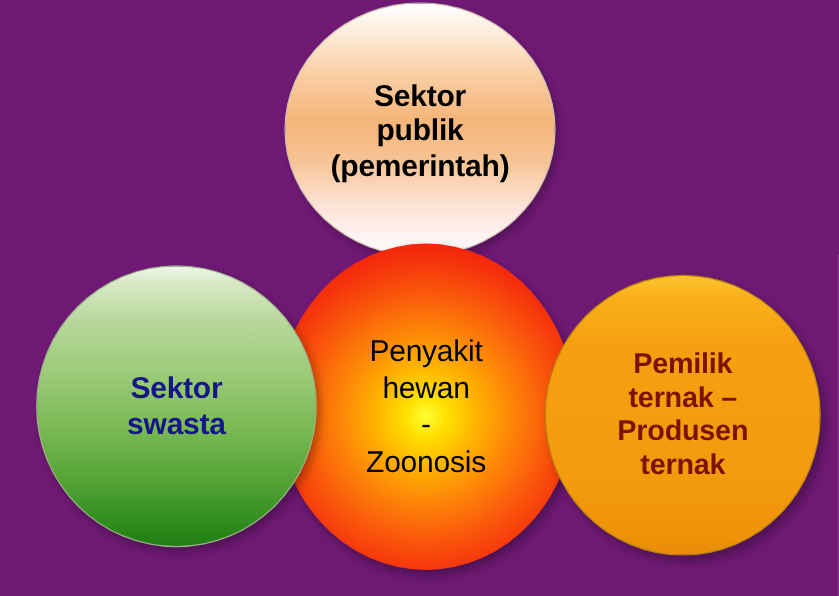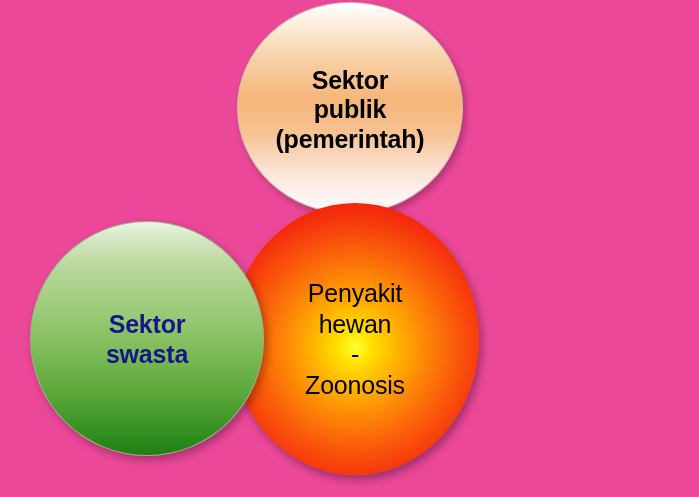--- a/index.html
+++ b/index.html
@@ -11,21 +11,21 @@
     height: 497px;
     background: #f7f7f7;
     font-family: "Liberation Sans", sans-serif;
     overflow: hidden;
   }
 
   #diagram {
     position: relative;
     width: 699px;
     height: 497px;
-    background: #ec4899;
+    background: #701a75;
   }
 
   .bubble {
     position: absolute;
     border-radius: 50%;
     display: flex;
     align-items: center;
     justify-content: center;
     box-sizing: border-box;
     text-align: center;
@@ -162,14 +162,20 @@
 hewan
 -
 Zoonosis</span>
   </div>
 
   <div class="bubble" id="bubble-private">
     <span class="bubble-label">Sektor
 swasta</span>
   </div>
 
+  <div class="bubble" id="bubble-producer">
+    <span class="bubble-label">Pemilik
+ternak –
+Produsen
+ternak</span>
+  </div>
 
 </div>
 
 </body></html>

